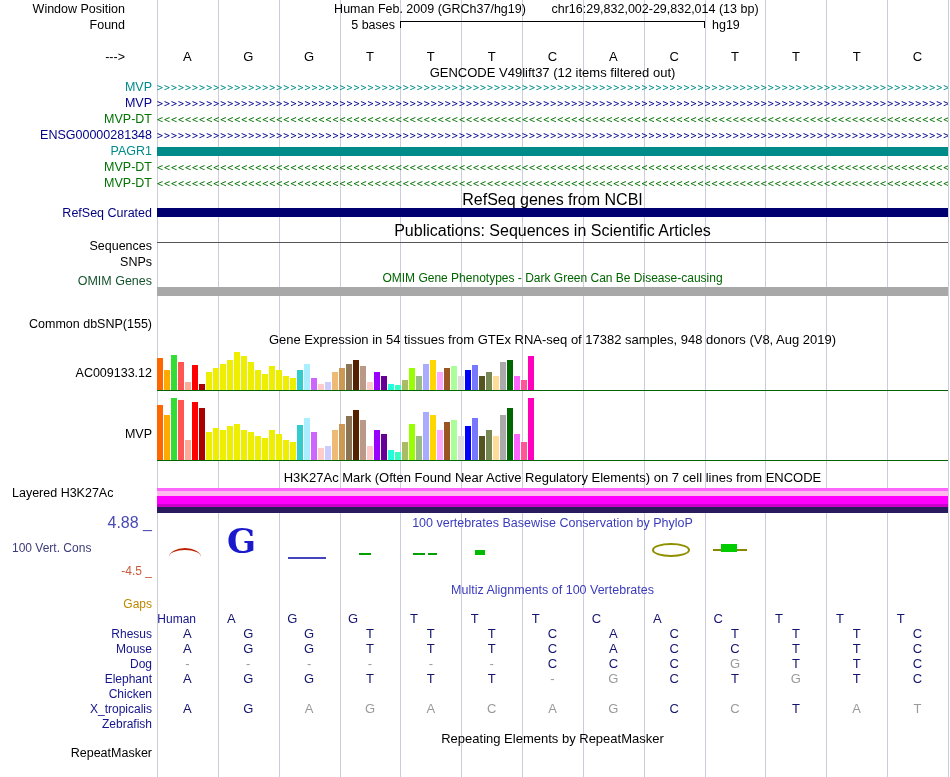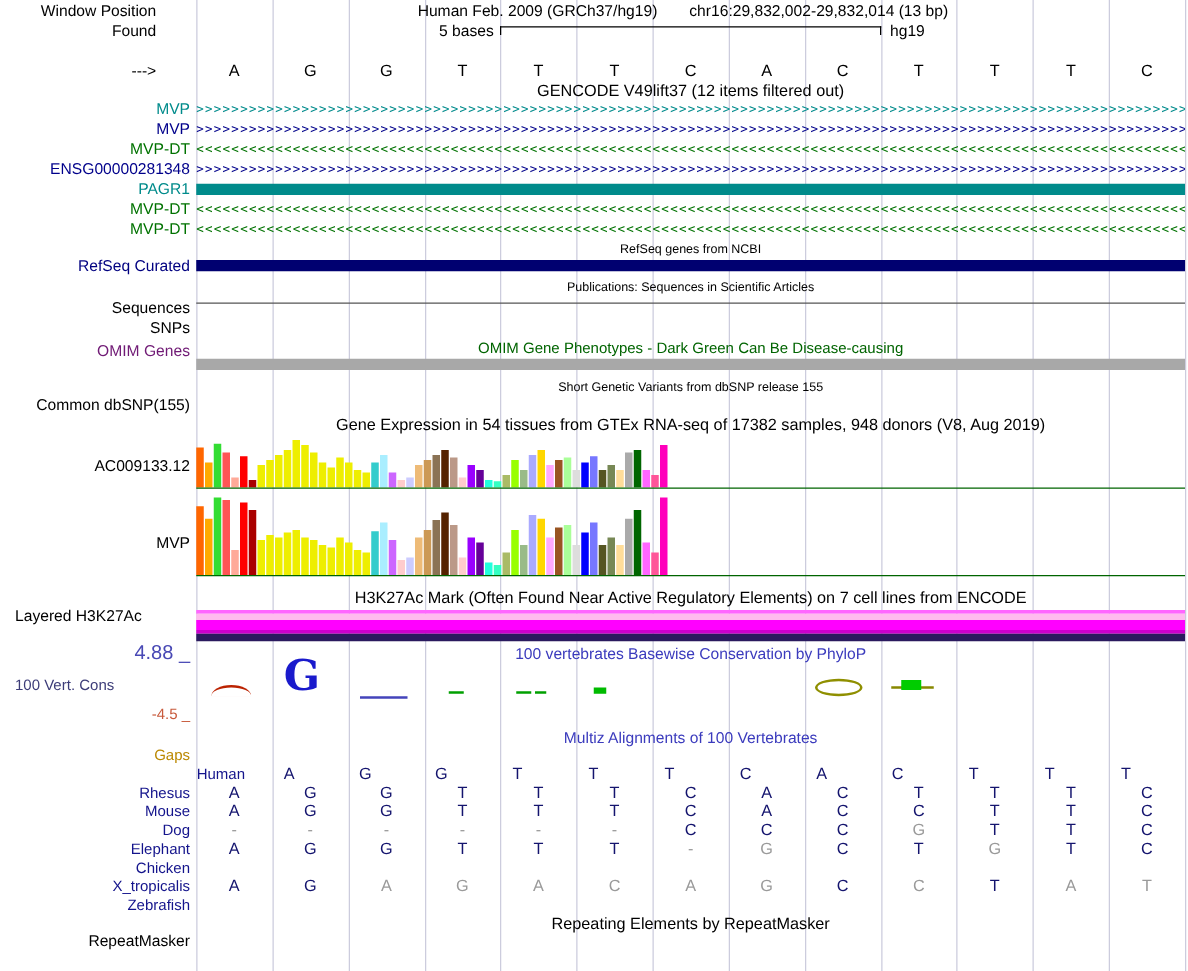--- a/index.html
+++ b/index.html
@@ -5,21 +5,21 @@
   *{margin:0;padding:0;box-sizing:border-box}
   body{background:#fff}
   .screen{position:relative;width:950px;height:777px;background:#fff;overflow:hidden;
           font-family:"Liberation Sans","DejaVu Sans",sans-serif;font-size:12.5px;color:#000}
   .abs{position:absolute}
   .row{position:absolute;left:0;width:950px;line-height:14px;white-space:nowrap}
   .hdr-label{position:absolute;left:0;width:125px;text-align:right;white-space:nowrap}
   .row-label{position:absolute;left:0;width:152px;text-align:right;white-space:nowrap}
   .left-label{position:absolute;left:12px;text-align:left;white-space:nowrap}
   .center-title{position:absolute;left:157px;width:791px;text-align:center;white-space:nowrap}
-  .small{font-size:10px}
+  .small{font-size:16px}
   #gridlines{position:absolute;left:157px;top:0;width:792px;height:777px}
   .vline{position:absolute;top:0;bottom:0;width:1px;background:#ccccdd}
   #base-cells{position:absolute;left:157px;top:0;width:791px;display:flex}
   .base-cell{width:60.85px;flex:none;text-align:center;font-size:13px}
   #gene-rows{position:absolute;top:80px;left:0;width:950px;height:112px}
   .gene-row{position:absolute;left:0;width:950px;height:15px;line-height:15px}
   .arrows{position:absolute;left:157px;top:0;width:791px;height:15px;overflow:hidden;
           font-family:"DejaVu Sans Mono",monospace;font-size:10px;line-height:15px;
           letter-spacing:1px;white-space:nowrap}
   .gene-bar{position:absolute;left:157px;top:3px;width:791px;height:9px}
@@ -144,27 +144,24 @@
     <span class="row-label">Sequences</span>
   </div>
   <div class="row" style="top:255px;height:13px">
     <span class="row-label">SNPs</span>
   </div>
 
   <div class="row" style="top:271px;height:13px">
     <span class="center-title" style="font-size:12px;color:#006400">OMIM Gene Phenotypes - Dark Green Can Be Disease-causing</span>
   </div>
   <div class="row" style="top:274px;height:13px">
-    <span class="row-label" style="color:#701a75">OMIM Genes</span>
+    <span class="row-label" style="color:#14532d">OMIM Genes</span>
   </div>
   <div class="solidbar" style="top:287px;height:9px;background:#A8A8A8"></div>
 
-  <div class="row" style="top:304px;height:12px">
-    <span class="center-title small">Short Genetic Variants from dbSNP release 155</span>
-  </div>
   <div class="row" style="top:317px;height:13px">
     <span class="row-label">Common dbSNP(155)</span>
   </div>
 
   <div class="row" style="top:333px;height:15px">
     <span class="center-title" style="font-size:13px">Gene Expression in 54 tissues from GTEx RNA-seq of 17382 samples, 948 donors (V8, Aug 2019)</span>
   </div>
   <div class="row" style="top:366px;height:14px">
     <span class="row-label">AC009133.12</span>
   </div>

